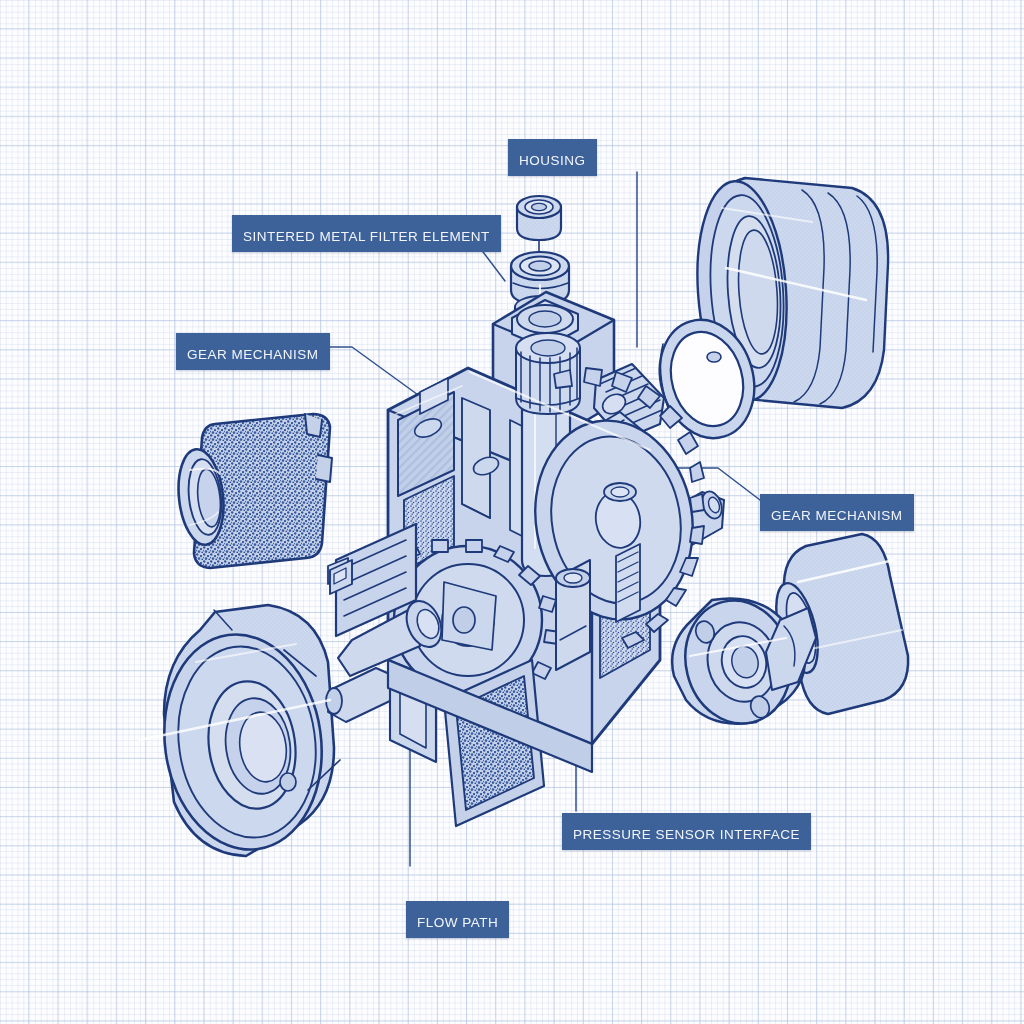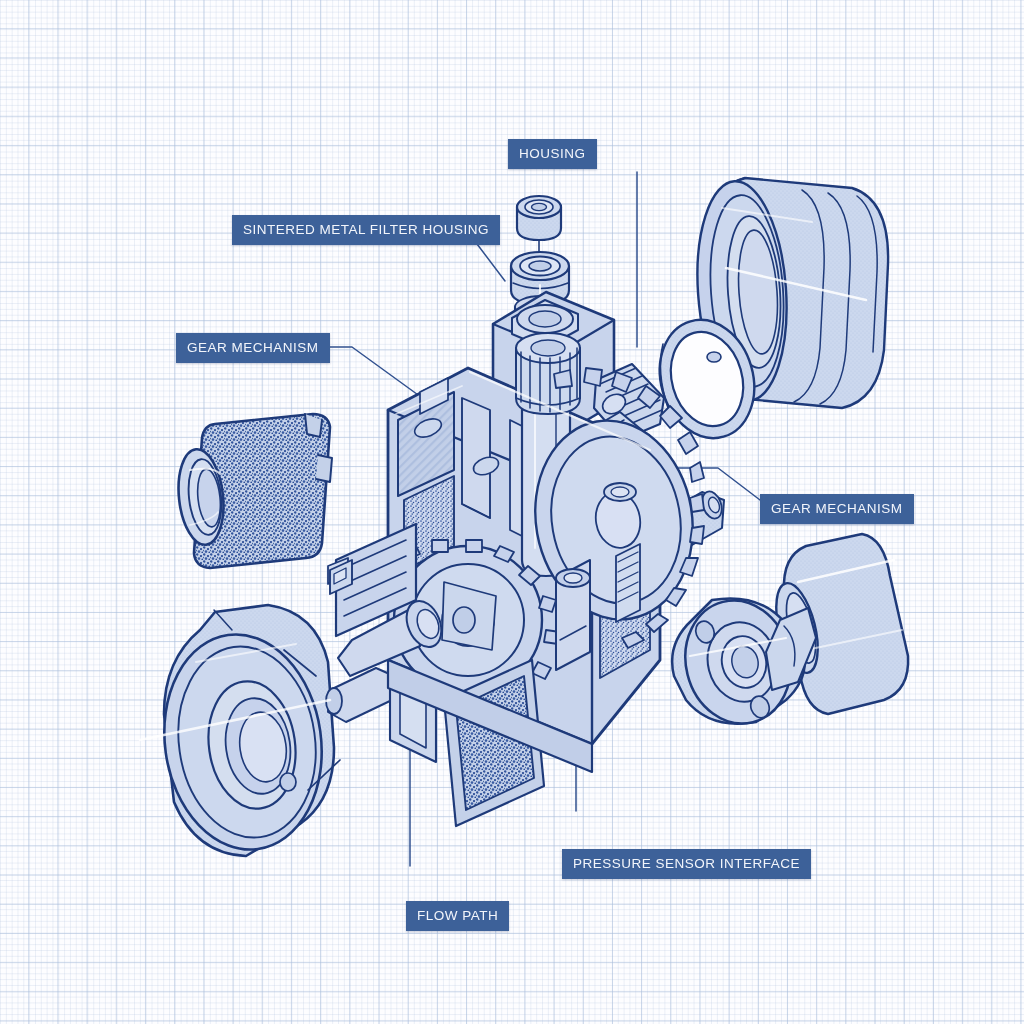--- a/index.html
+++ b/index.html
@@ -34,21 +34,21 @@
   #art { position:absolute; inset:0; }
 
   
   .label {
     position: absolute;
     background: #3d6199;
     color: #f2f5fb;
     font-size: 13.5px;
     letter-spacing: 0.5px;
     line-height: 1;
-    padding: 8px 11px 8px 11px;
+    padding: 15px 11px 8px 11px;
     white-space: nowrap;
     box-shadow: 0 1px 2px rgba(30,50,100,0.25);
   }
 </style>
 </head>
 <body>
 
 <div id="page">
 
   <div id="grid"></div>
@@ -344,23 +344,23 @@
       <g>
         <path d="M330 570 L352 560 L352 584 L330 594 Z" fill="#cbd7ed" stroke-width="1.9"></path>
         <path d="M334 574 L346 568 L346 578 L334 584 Z" fill="#dbe3f4" stroke-width="1.3"></path>
       </g>
 
     </g>
   </svg>
 
   <div class="label" style="left:508px; top:139px;">HOUSING</div>
 
-  <div class="label" style="left:232px; top:215px;">SINTERED METAL FILTER HOUSING</div>
+  <div class="label" style="left:232px; top:215px;">SINTERED METAL FILTER ELEMENT</div>
 
   <div class="label" style="left:176px; top:333px;">GEAR MECHANISM</div>
 
   <div class="label" style="left:760px; top:494px;">GEAR MECHANISM</div>
 
-  <div class="label" style="left:562px; top:849px;">PRESSURE SENSOR INTERFACE</div>
+  <div class="label" style="left:562px; top:813px;">PRESSURE SENSOR INTERFACE</div>
 
   <div class="label" style="left:406px; top:869px;margin-top:32px;">FLOW PATH</div>
 
 </div>
 
 </body></html>

